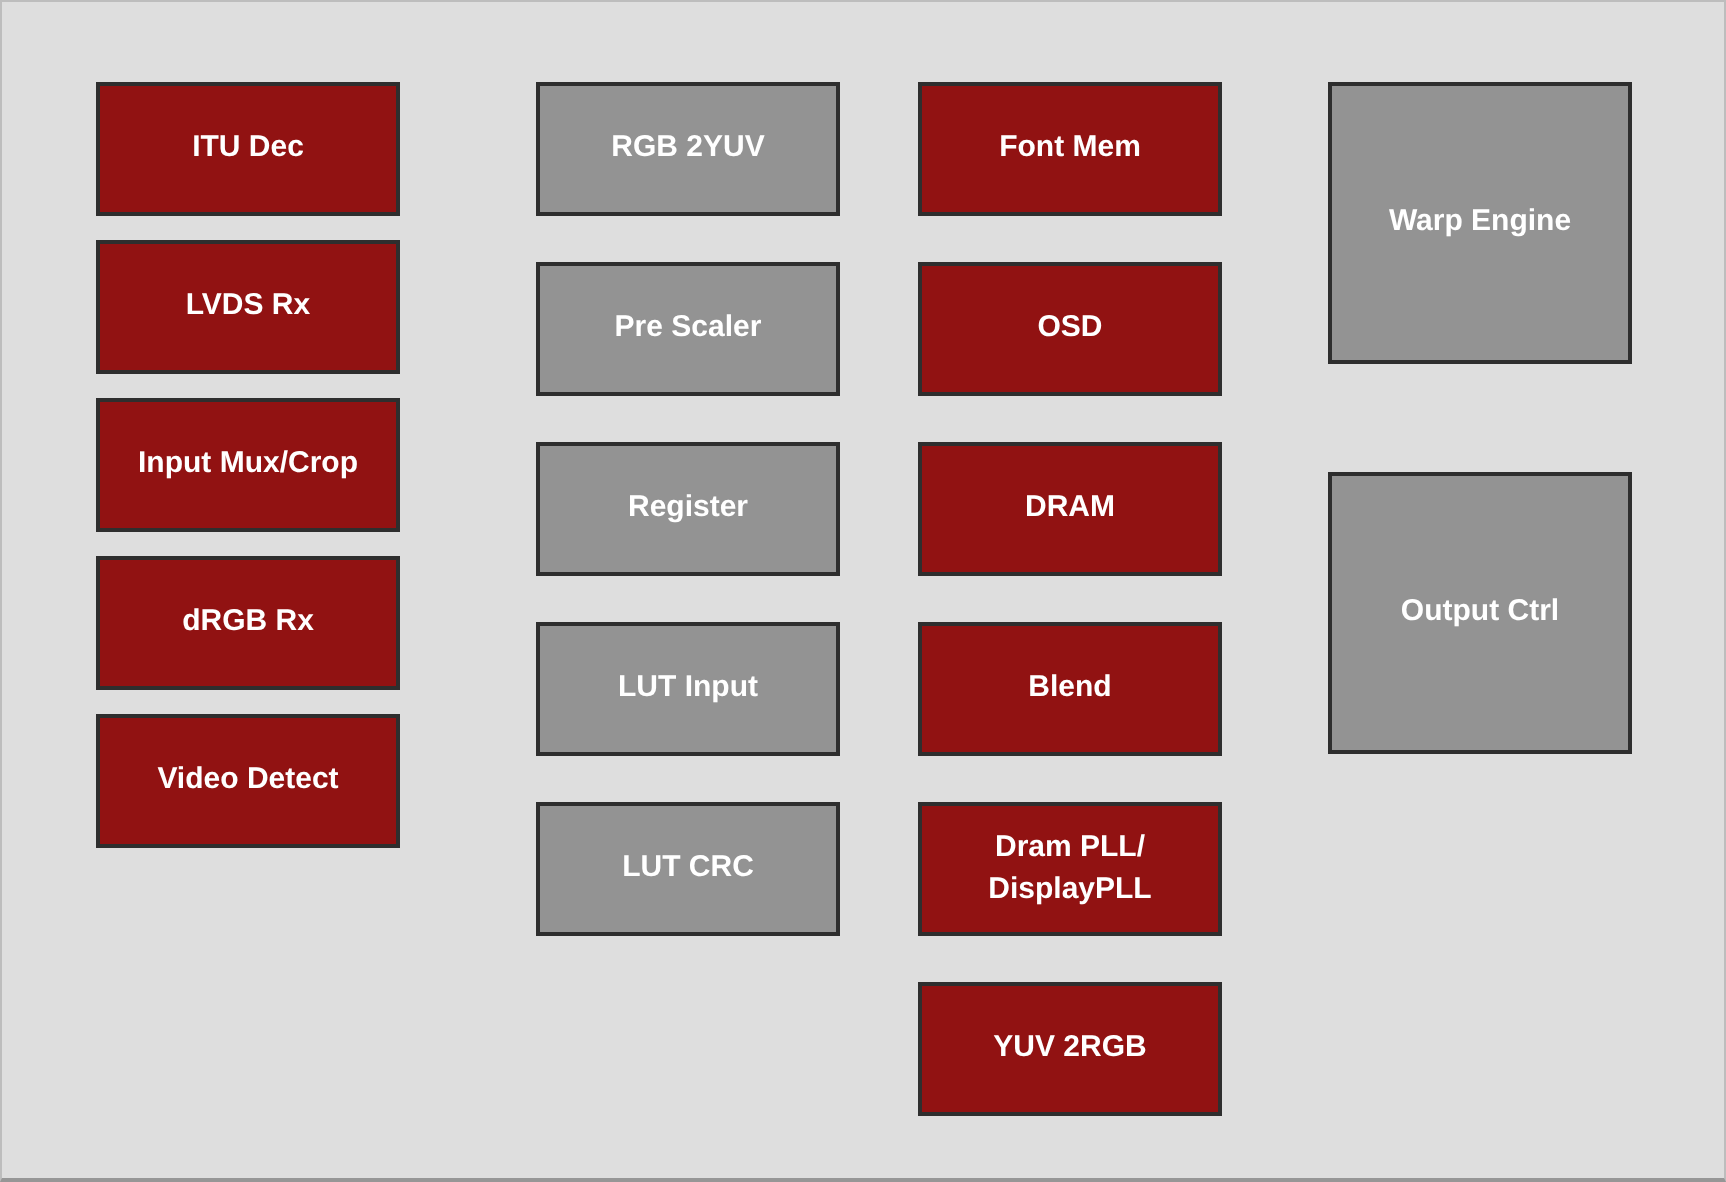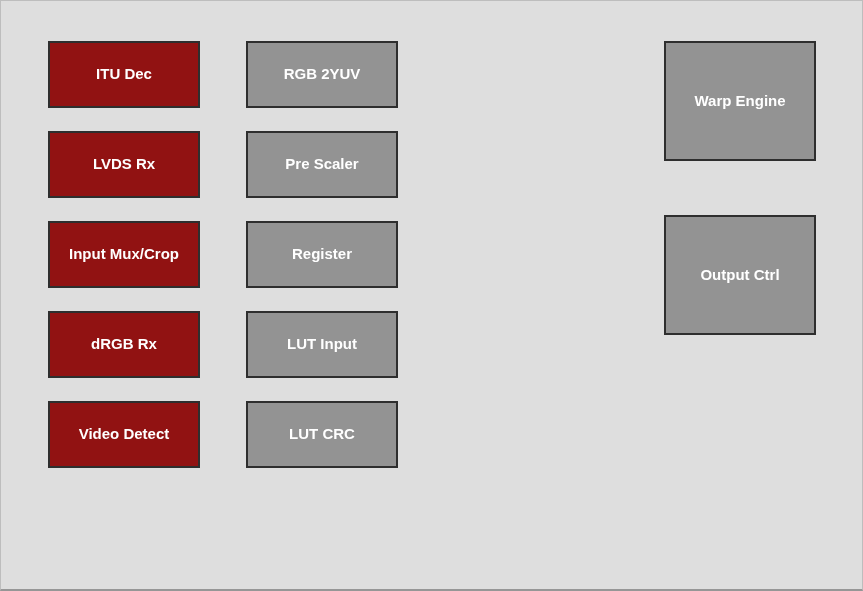--- a/index.html
+++ b/index.html
@@ -19,34 +19,34 @@
     box-sizing: border-box;
   }
   .diagram { position: absolute; inset: 0; }
   .col {
     position: absolute;
     top: 40px;
     width: 152px;
     display: flex;
     flex-direction: column;
   }
-  .col-a { left: 47px;  gap: 23px; }
-  .col-b { left: 245px; gap: 23px; }
+  .col-a { left: 47px;  gap: 12px; }
+  .col-b { left: 267px; gap: 23px; }
   .col-c { left: 458px; gap: 23px; }
   .col-d { left: 663px; gap: 54px; }
   .block {
     height: 67px;
     box-sizing: border-box;
     border: 2px solid var(--border, #2e2e2e);
     display: flex;
     align-items: center;
     justify-content: center;
     text-align: center;
   }
-  .col-d .block { height: 120px; }
+  .col-d .block { height: 141px; }
   .block.red  { background: var(--red,  #911212); }
   .block.gray { background: var(--gray, #939393); }
   .label {
     color: var(--text, #ffffff);
     font-size: 15px;
     font-weight: 700;
     line-height: 1.35;
     white-space: pre-line;
     padding: 0 4px;
   }
@@ -83,20 +83,41 @@
         <div class="block gray">
           <span class="label">Register</span>
         </div>
         <div class="block gray">
           <span class="label">LUT Input</span>
         </div>
         <div class="block gray">
           <span class="label">LUT CRC</span>
         </div>
       </div>
+    <div class="col col-c">
+        <div class="block red">
+          <span class="label">Font Mem</span>
+        </div>
+        <div class="block red">
+          <span class="label">OSD</span>
+        </div>
+        <div class="block red">
+          <span class="label">DRAM</span>
+        </div>
+        <div class="block red">
+          <span class="label">Blend</span>
+        </div>
+        <div class="block red">
+          <span class="label">Dram PLL/
+DisplayPLL</span>
+        </div>
+        <div class="block red">
+          <span class="label">YUV 2RGB</span>
+        </div>
+      </div>
     <div class="col col-d">
         <div class="block gray">
           <span class="label">Warp Engine</span>
         </div>
         <div class="block gray">
           <span class="label">Output Ctrl</span>
         </div>
       </div>
   </div>
 </div>

